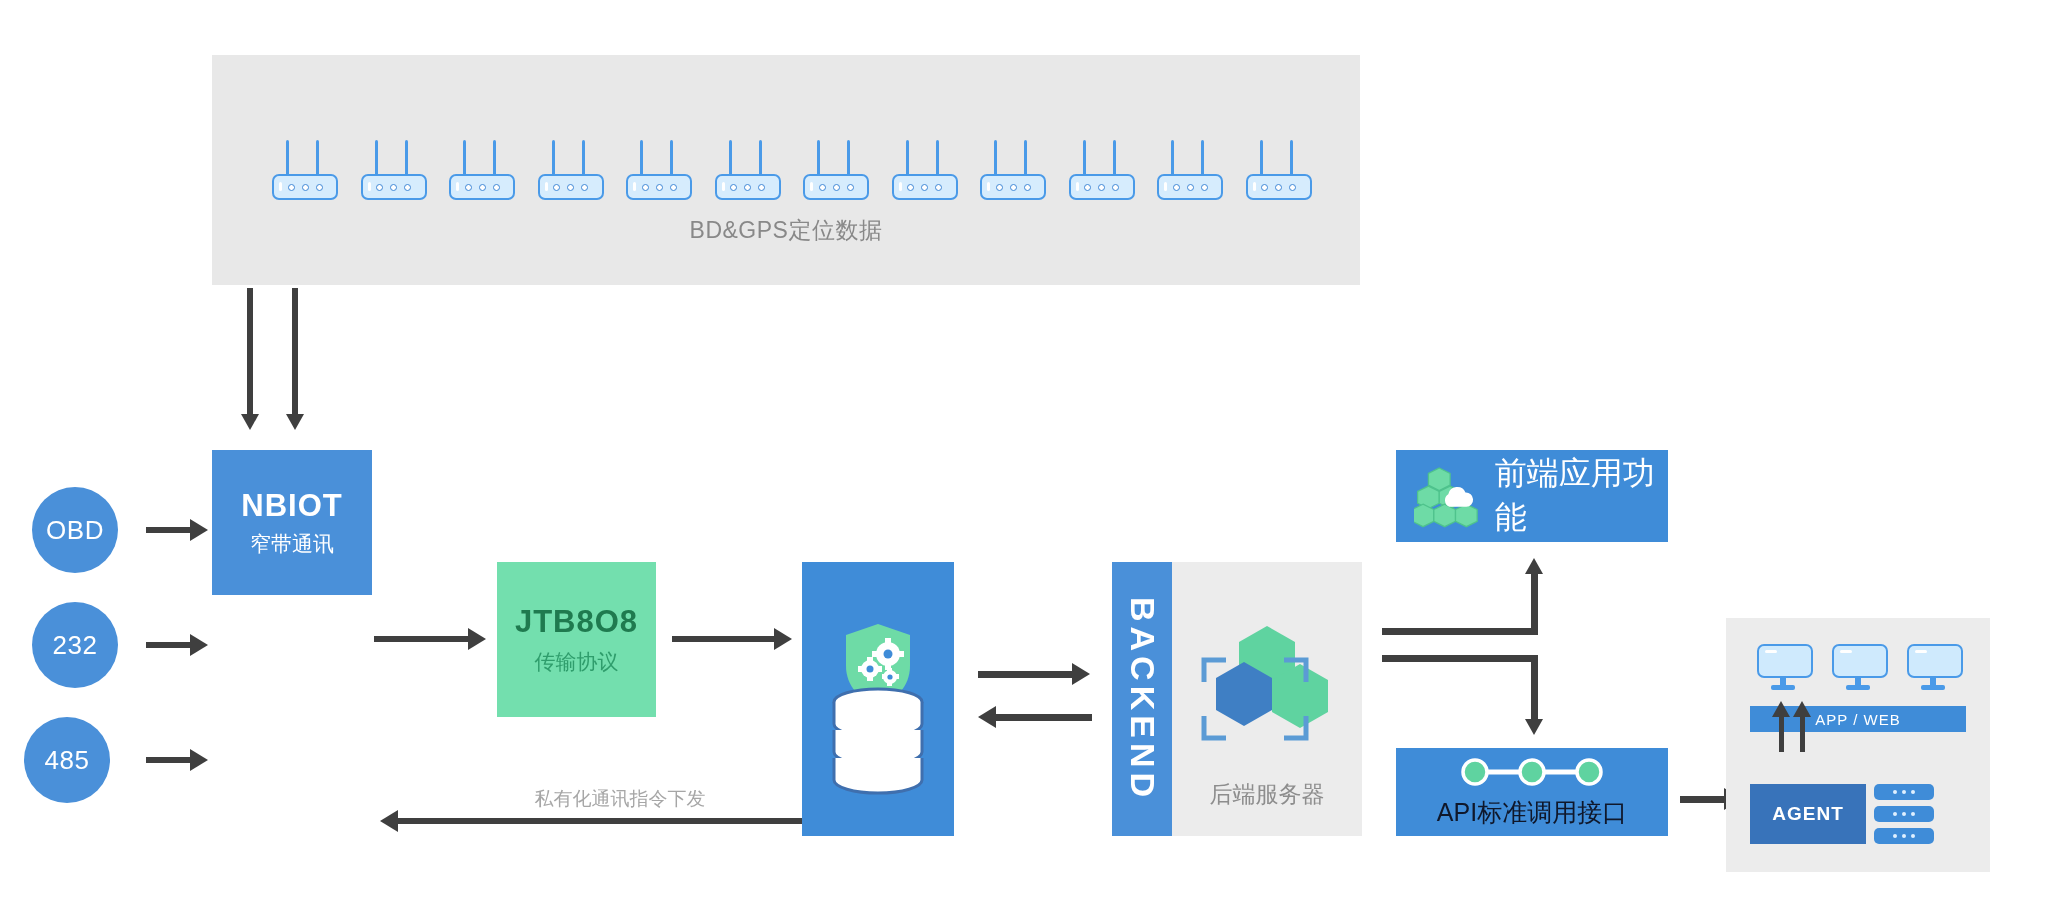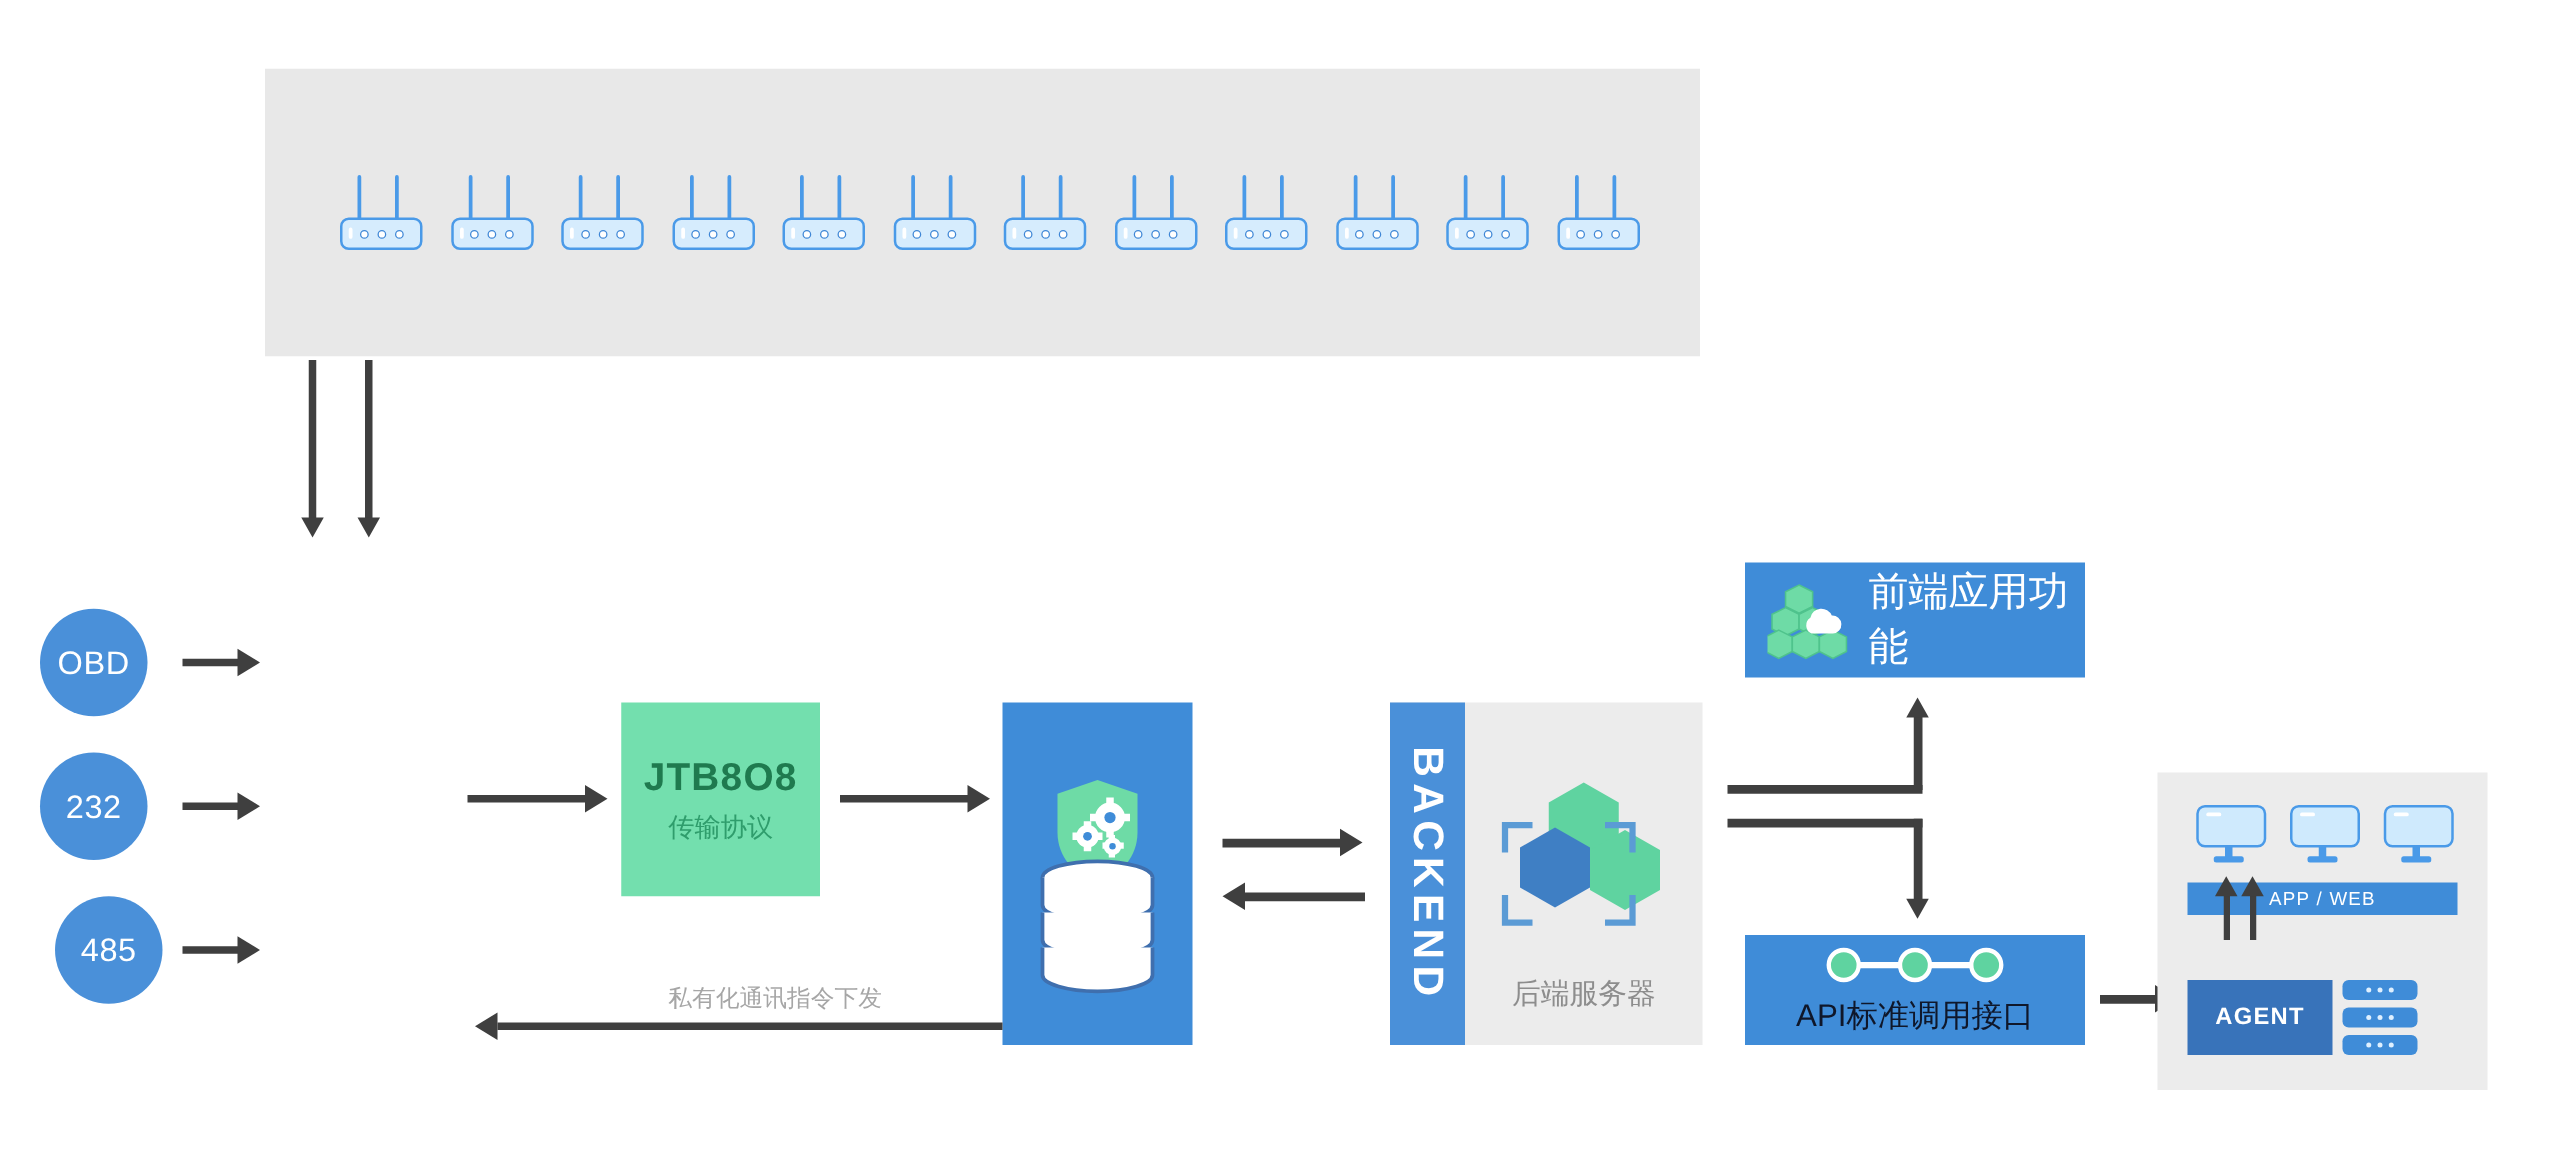--- a/index.html
+++ b/index.html
@@ -252,46 +252,51 @@
         <span class="ant l"></span>
         <span class="ant r"></span>
         <span class="body">
           <span class="tick"></span>
           <span class="led"></span>
           <span class="led"></span>
           <span class="led"></span>
         </span>
       </div>
   </div>
+  <div id="gps-caption">BD&amp;GPS定位数据</div>
 </div>
 
 <div class="abs arrow-line" style="left:247px;top:288px;width:6px;height:128px;"></div>
 <div class="abs arrow-head ah-down" style="left:241px;top:414px;"></div>
 <div class="abs arrow-line" style="left:292px;top:288px;width:6px;height:128px;"></div>
 <div class="abs arrow-head ah-down" style="left:286px;top:414px;"></div>
 
 <div class="abs src-circle" style="left:32px;top:487px;">
   <span>OBD</span>
 </div>
 <div class="abs arrow-line" style="left:146px;top:527px;width:46px;height:6px;"></div>
 <div class="abs arrow-head ah-right" style="left:190px;top:519px;"></div>
 
 <div class="abs src-circle" style="left:32px;top:602px;">
   <span>232</span>
 </div>
 <div class="abs arrow-line" style="left:146px;top:642px;width:46px;height:6px;"></div>
 <div class="abs arrow-head ah-right" style="left:190px;top:634px;"></div>
 
-<div class="abs src-circle" style="left:44px;top:717px;">
+<div class="abs src-circle" style="left:24px;top:717px;">
   <span>485</span>
 </div>
 <div class="abs arrow-line" style="left:146px;top:757px;width:46px;height:6px;"></div>
 <div class="abs arrow-head ah-right" style="left:190px;top:749px;"></div>
 
 <div class="abs" id="comm-box">
+  <div id="comm-top">
+    <div class="comm-title">NBIOT</div>
+    <div class="comm-sub">窄带通讯</div>
+  </div>
 </div>
 
 <div class="abs arrow-line" style="left:374px;top:636px;width:96px;height:6px;"></div>
 <div class="abs arrow-head ah-right" style="left:468px;top:628px;"></div>
 
 <div class="abs" id="protocol-box">
   <div class="p-title">JTB8O8</div>
   <div class="p-sub">传输协议</div>
 </div>
 

